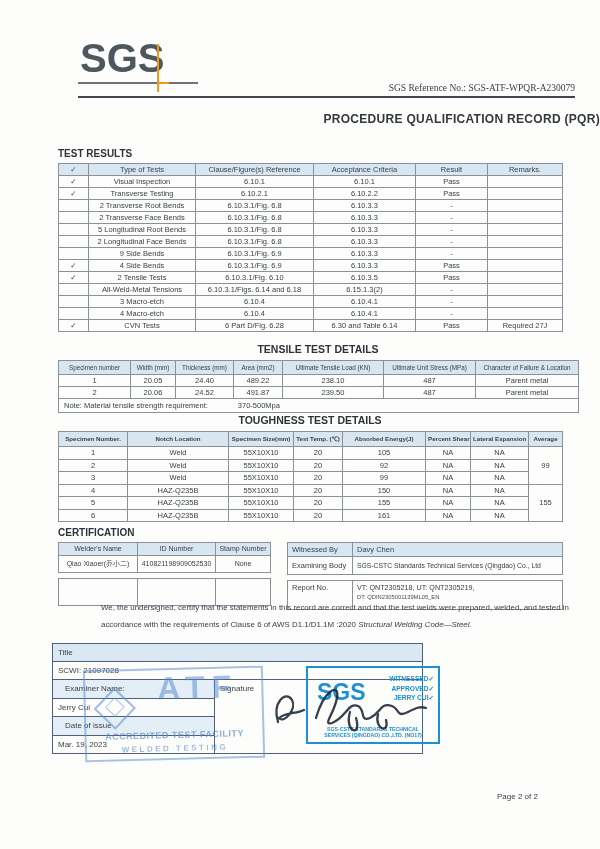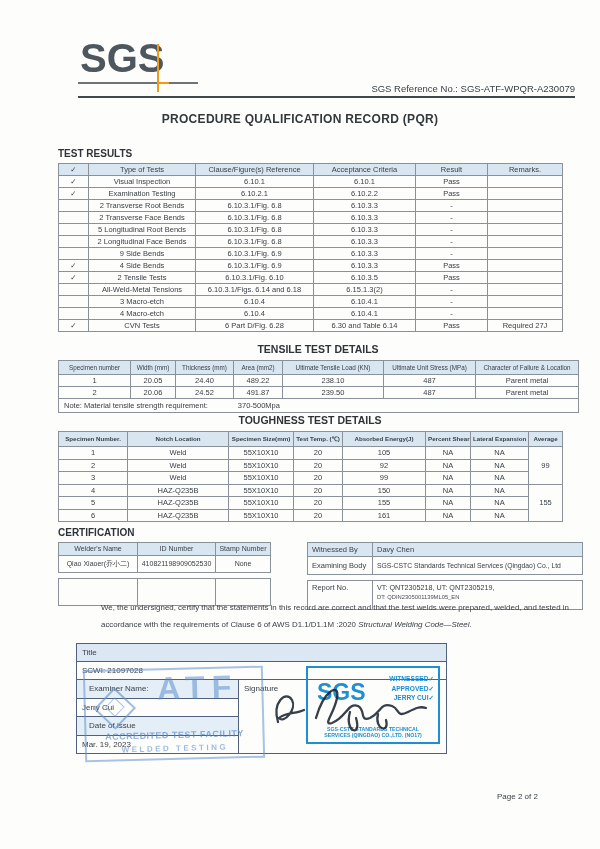--- a/index.html
+++ b/index.html
@@ -5,23 +5,23 @@
   html,body{margin:0;padding:0;background:#e8e8e8;}
   .page{position:relative;width:600px;height:849px;background:#fdfdfc;margin:0 auto;
         font-family:"Liberation Sans",sans-serif;color:#3b4147;overflow:hidden;}
 
   
   .sgs-logo{position:absolute;left:80px;top:38px;font-size:40px;font-weight:bold;
             color:#4d575d;letter-spacing:0px;line-height:40px;}
   .logo-underline{position:absolute;left:78px;top:82px;width:120px;height:2px;background:#6a7479;}
   .logo-vline{position:absolute;left:157px;top:44px;width:2px;height:48px;background:#f09a1a;}
   .logo-tick{position:absolute;left:157px;top:82px;width:12px;height:2px;background:#f09a1a;}
-  .ref-text{position:absolute;right:25px;top:83px;font-size:9.5px;color:#3b4147;}
+  .ref-text{position:absolute;right:25px;top:83px;font-size:9.5px;color:#3b4147;font-family:Liberation Serif, serif;}
   .ref-line{position:absolute;left:78px;top:96px;width:497px;height:2px;background:#41474d;}
-  .doc-title{position:absolute;left:0;right:0;top:112px;text-align:center;
+  .doc-title{position:absolute;left:0;right:0;top:112px;text-align:right;
              font-size:12px;font-weight:bold;color:#33383d;letter-spacing:.3px;}
 
   
   table{border-collapse:collapse;table-layout:fixed;}
   td,th{border:1px solid #8a9199;font-weight:normal;text-align:center;
         padding:1px 2px;overflow:hidden;white-space:nowrap;}
   .hd{background:#d8e6f2;}
   .sec-h{font-weight:bold;font-size:10px;color:#2e3338;margin:0 0 4px 0;}
   .sec-h.center{text-align:center;font-size:10.5px;margin-bottom:5px;}
 
@@ -40,42 +40,42 @@
   .note-val{display:inline-block;margin-left:30px;}
 
   
   .blk-tough{position:absolute;left:58px;top:414px;width:504px;}
   #tbl-tough{width:504px;font-size:7.5px;}
   #tbl-tough th{font-size:6.2px;font-weight:bold;height:12px;line-height:12px;}
   #tbl-tough td{height:9.5px;line-height:9.5px;}
 
   
   .blk-cert{position:absolute;left:58px;top:527px;width:520px;}
-  .cert-tables{display:flex;gap:36px;align-items:flex-start;}
+  .cert-tables{display:flex;gap:16px;align-items:flex-start;}
   .cert-col table{margin-bottom:5px;}
   #tbl-welder{width:212px;font-size:7px;}
   #tbl-welder th{font-size:7px;height:10px;line-height:10px;}
   #tbl-welder td{height:14px;line-height:14px;}
   #tbl-welder-empty{width:212px;}
   #tbl-welder-empty td{height:24px;}
   #tbl-witness{width:275px;font-size:7.5px;}
   #tbl-witness td{text-align:left;padding-left:4px;}
   #tbl-witness td.lab{height:11px;line-height:11px;}
   #tbl-witness td.tall{height:15px;line-height:15px;}
   .exam-val{font-size:6.8px;}
   #tbl-report{width:275px;font-size:7.5px;}
   #tbl-report td{text-align:left;padding-left:4px;height:26px;}
   .rep-l1{font-size:7.2px;line-height:11px;}
   .rep-l2{font-size:5.8px;line-height:9px;color:#4a5056;}
 
   .statement{position:absolute;left:73px;top:599px;width:500px;
              font-size:7.9px;line-height:17px;color:#3b4147;margin-left:28px;}
 
   
-  .blk-signoff{position:absolute;left:76px;top:643px;width:370px;}
+  .blk-signoff{position:absolute;left:52px;top:643px;width:370px;}
   #tbl-signoff{width:370px;font-size:8px;}
   #tbl-signoff td{border:1px solid #51617a;text-align:left;padding-left:5px;
                   height:15px;line-height:15px;}
   #tbl-signoff td.row17{height:15.5px;}
   #tbl-signoff td.blue{background:#dbe8f4;}
   #tbl-signoff td.lblue{background:#e4eef7;padding-left:12px;}
   #tbl-signoff td.sig{vertical-align:top;}
 
   
   .atf-stamp{position:absolute;left:84px;top:668px;width:176px;height:88px;
@@ -142,21 +142,21 @@
           <tr>
             <td>✓</td>
             <td>Visual Inspection</td>
             <td>6.10.1</td>
             <td>6.10.1</td>
             <td>Pass</td>
             <td></td>
           </tr>
           <tr>
             <td>✓</td>
-            <td>Examination Testing</td>
+            <td>Transverse Testing</td>
             <td>6.10.2.1</td>
             <td>6.10.2.2</td>
             <td>Pass</td>
             <td></td>
           </tr>
           <tr>
             <td></td>
             <td>2 Transverse Root Bends</td>
             <td>6.10.3.1/Fig. 6.8</td>
             <td>6.10.3.3</td>

